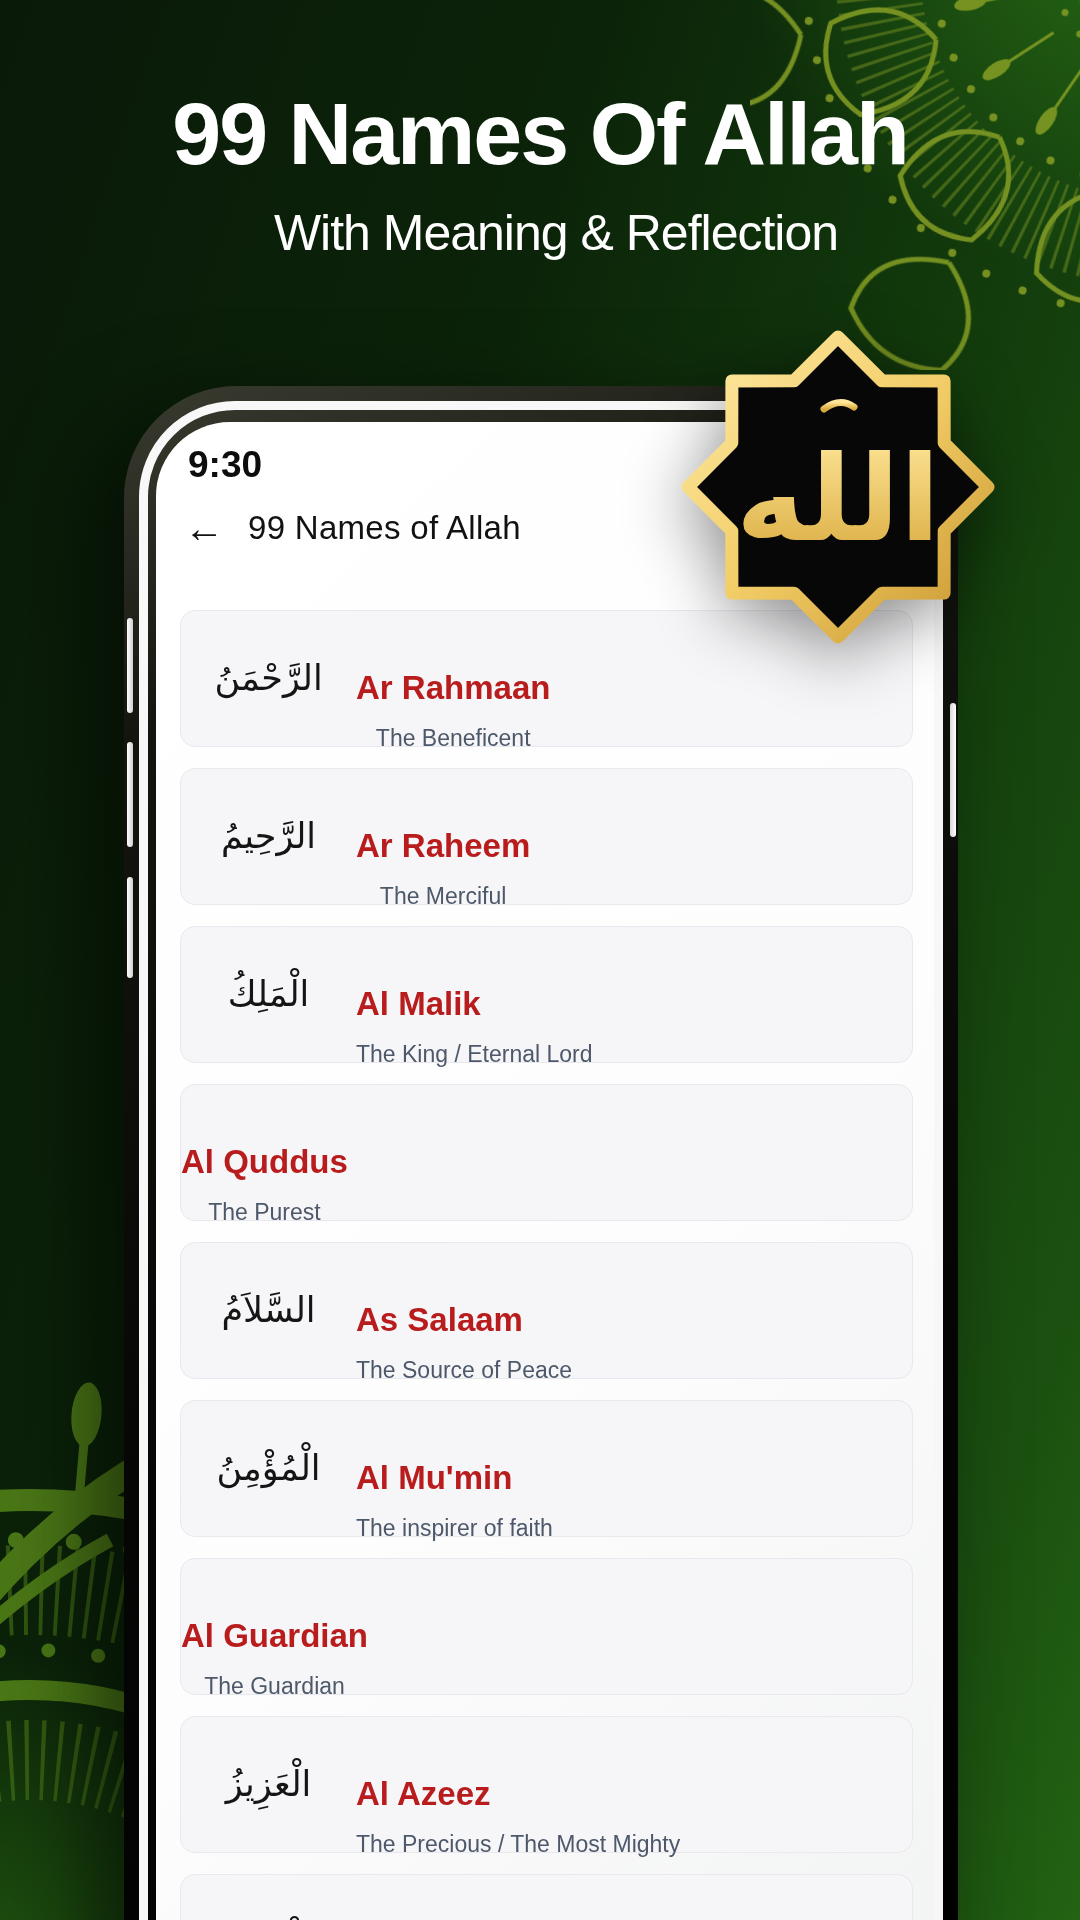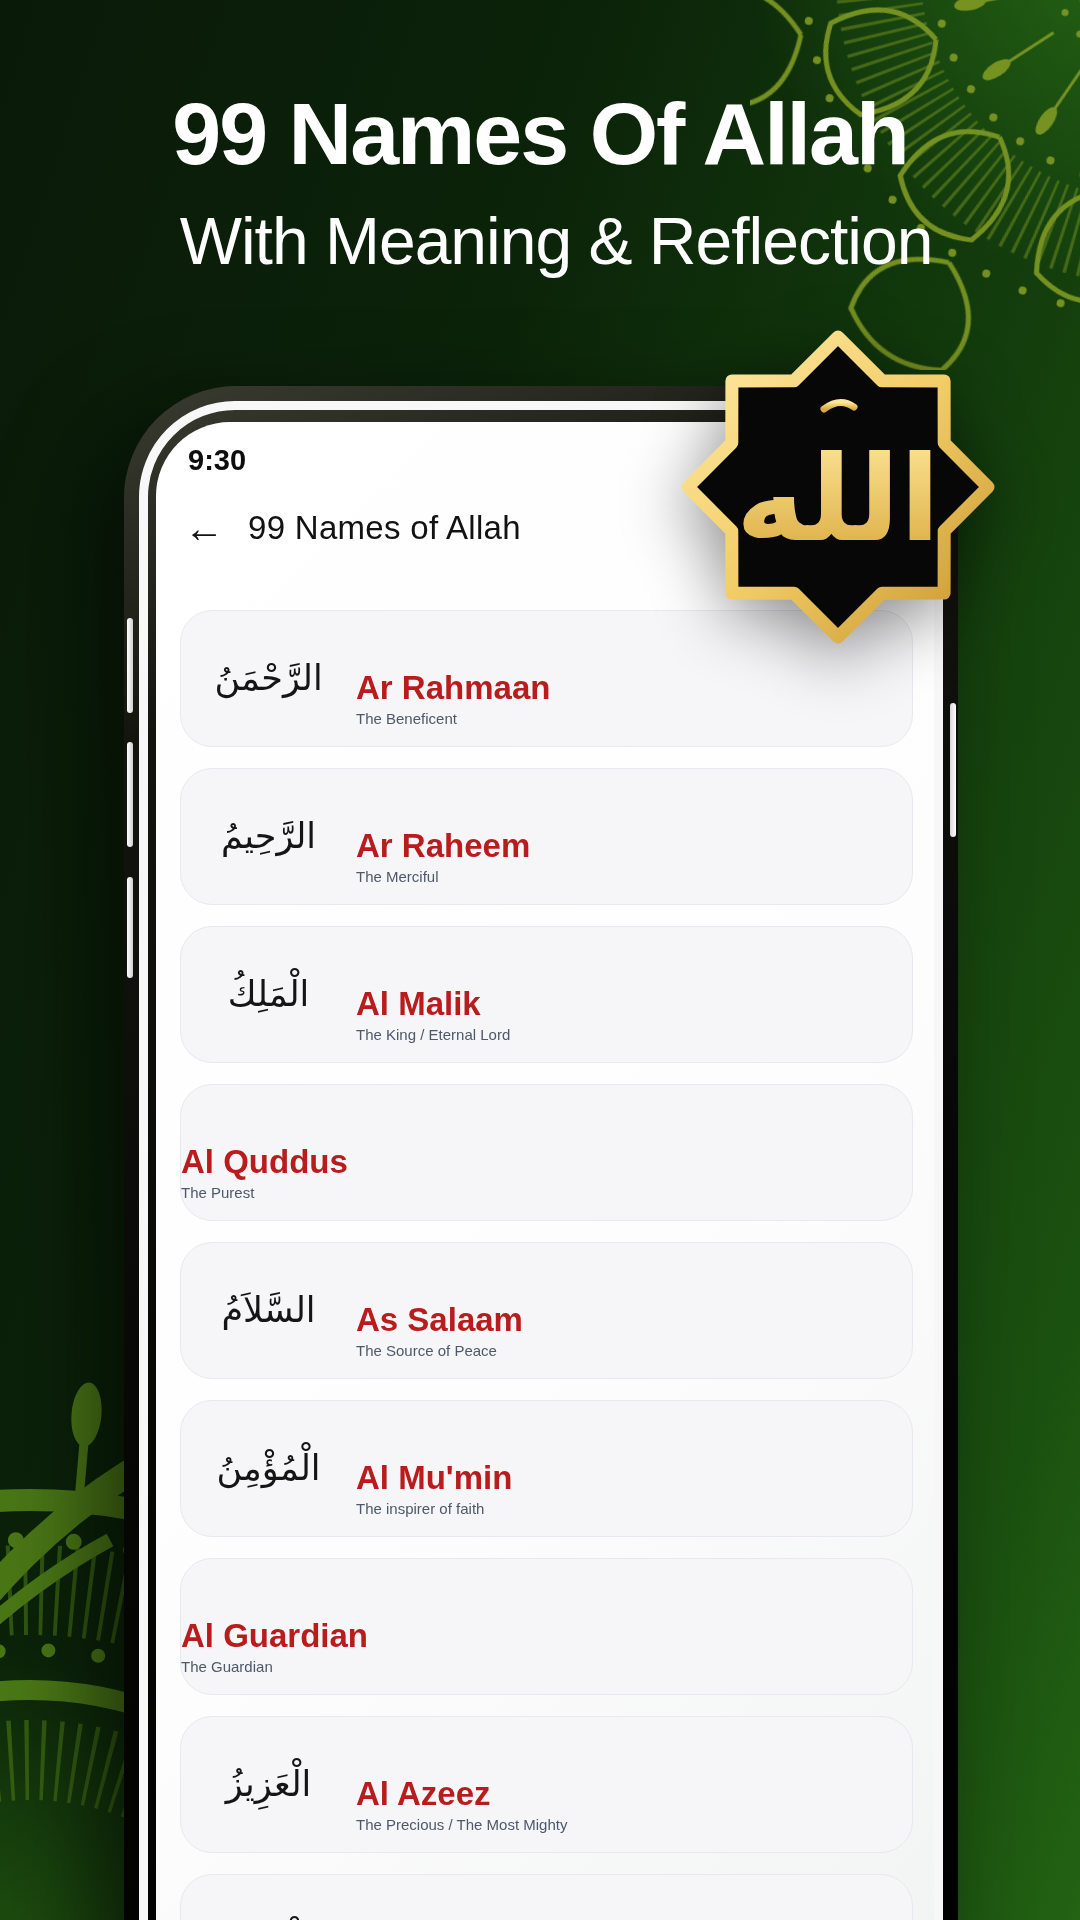--- a/index.html
+++ b/index.html
@@ -11,21 +11,21 @@
   .bg-glow-tr,.bg-glow-bl{position:absolute;inset:0;pointer-events:none;}
   .bg-glow-tr{background:radial-gradient(560px 520px at 104% -4%,rgba(39,105,21,.95),rgba(39,105,21,0) 68%);}
   .bg-glow-bl{background:radial-gradient(620px 680px at -6% 110%,rgba(44,112,19,.9),rgba(44,112,19,0) 70%);}
   .mandala{position:absolute;pointer-events:none;}
   .mandala-tr{left:750px;top:-430px;}
   .mandala-bl{left:-670px;top:1360px;}
 
   
   .hero{position:absolute;top:90px;left:0;width:1080px;text-align:center;color:#ffffff;}
   .hero-title{font-size:88px;line-height:1;font-weight:800;letter-spacing:-2px;margin:0;}
-  .hero-sub{font-size:66px;line-height:1;font-weight:300;letter-spacing:-1px;margin:30px 0 0 0;padding-left:32px;}
+  .hero-sub{font-size:50px;line-height:1;font-weight:300;letter-spacing:-1px;margin:30px 0 0 0;padding-left:32px;}
 
   
   .phone{
     position:absolute;left:124px;top:386px;width:834px;height:1700px;
     border-radius:112px 112px 0 0;
     background:linear-gradient(160deg,#3a3c30 0%,#14140f 18%,#060605 55%,#000 100%);
     box-shadow:-30px 30px 90px rgba(0,0,0,.55);
   }
   .phone-gloss{
     position:absolute;inset:15px;border-radius:96px 96px 0 0;
@@ -37,37 +37,37 @@
     background:linear-gradient(135deg,#ffffff 0%,#fdfdfd 55%,#f1f2f2 100%);
     overflow:hidden;
   }
   .side-btn{position:absolute;width:6px;border-radius:4px;
     background:linear-gradient(90deg,#ffffff,#cfcfcf);}
   .btn-l1{left:3px;top:232px;height:95px;}
   .btn-l2{left:3px;top:356px;height:105px;}
   .btn-l3{left:3px;top:491px;height:101px;}
   .btn-r1{left:826px;top:317px;height:134px;background:linear-gradient(90deg,#d8d8d8,#ffffff);}
 
-  .statusbar{position:absolute;left:32px;top:22px;font-size:29px;font-weight:600;color:#0d0d0d;}
+  .statusbar{position:absolute;left:32px;top:22px;font-size:37px;font-weight:600;color:#0d0d0d;}
   .appbar{position:absolute;left:28px;top:84px;display:flex;align-items:center;color:#121212;}
   .back-btn{font-size:40px;line-height:44px;font-weight:400;background:none;border:none;padding:0;color:#121212;cursor:pointer;font-family:inherit;}
   .appbar-title{font-size:33px;font-weight:500;margin-left:24px;letter-spacing:.3px;}
 
   .cards{position:absolute;left:24px;top:188px;width:733px;display:flex;flex-direction:column;gap:21px;}
   .card{
-    height:137px;border-radius:32px;background:#f6f6f8;border:1px solid #e8e8ee;
+    height:137px;border-radius:15px;background:#f6f6f8;border:1px solid #e8e8ee;
     display:flex;align-items:stretch;box-sizing:border-box;
   }
   .card-ar{
     width:175px;display:flex;align-items:center;justify-content:center;
     font-family:"DejaVu Sans",sans-serif;font-size:35px;color:#151515;line-height:1.1;
   }
   .card-txt{padding-top:27px;}
   .card-name{font-size:33px;line-height:36px;font-weight:700;color:#b91c1c;margin-top:32px;}
-  .card-meaning{font-size:15px;line-height:26px;font-weight:400;color:#4d586a;}
+  .card-meaning{font-size:23px;line-height:26px;margin-top:19px;font-weight:400;color:#4d586a;text-align:center;}
 
   
   .badge{position:absolute;left:668px;top:317px;width:340px;height:340px;
     filter:drop-shadow(0 16px 34px rgba(0,0,0,.45));}
   .badge text{font-family:"DejaVu Sans",sans-serif;font-weight:bold;}
 </style>
 </head>
 <body>
 
 <div class="bg-glow-tr"></div>

